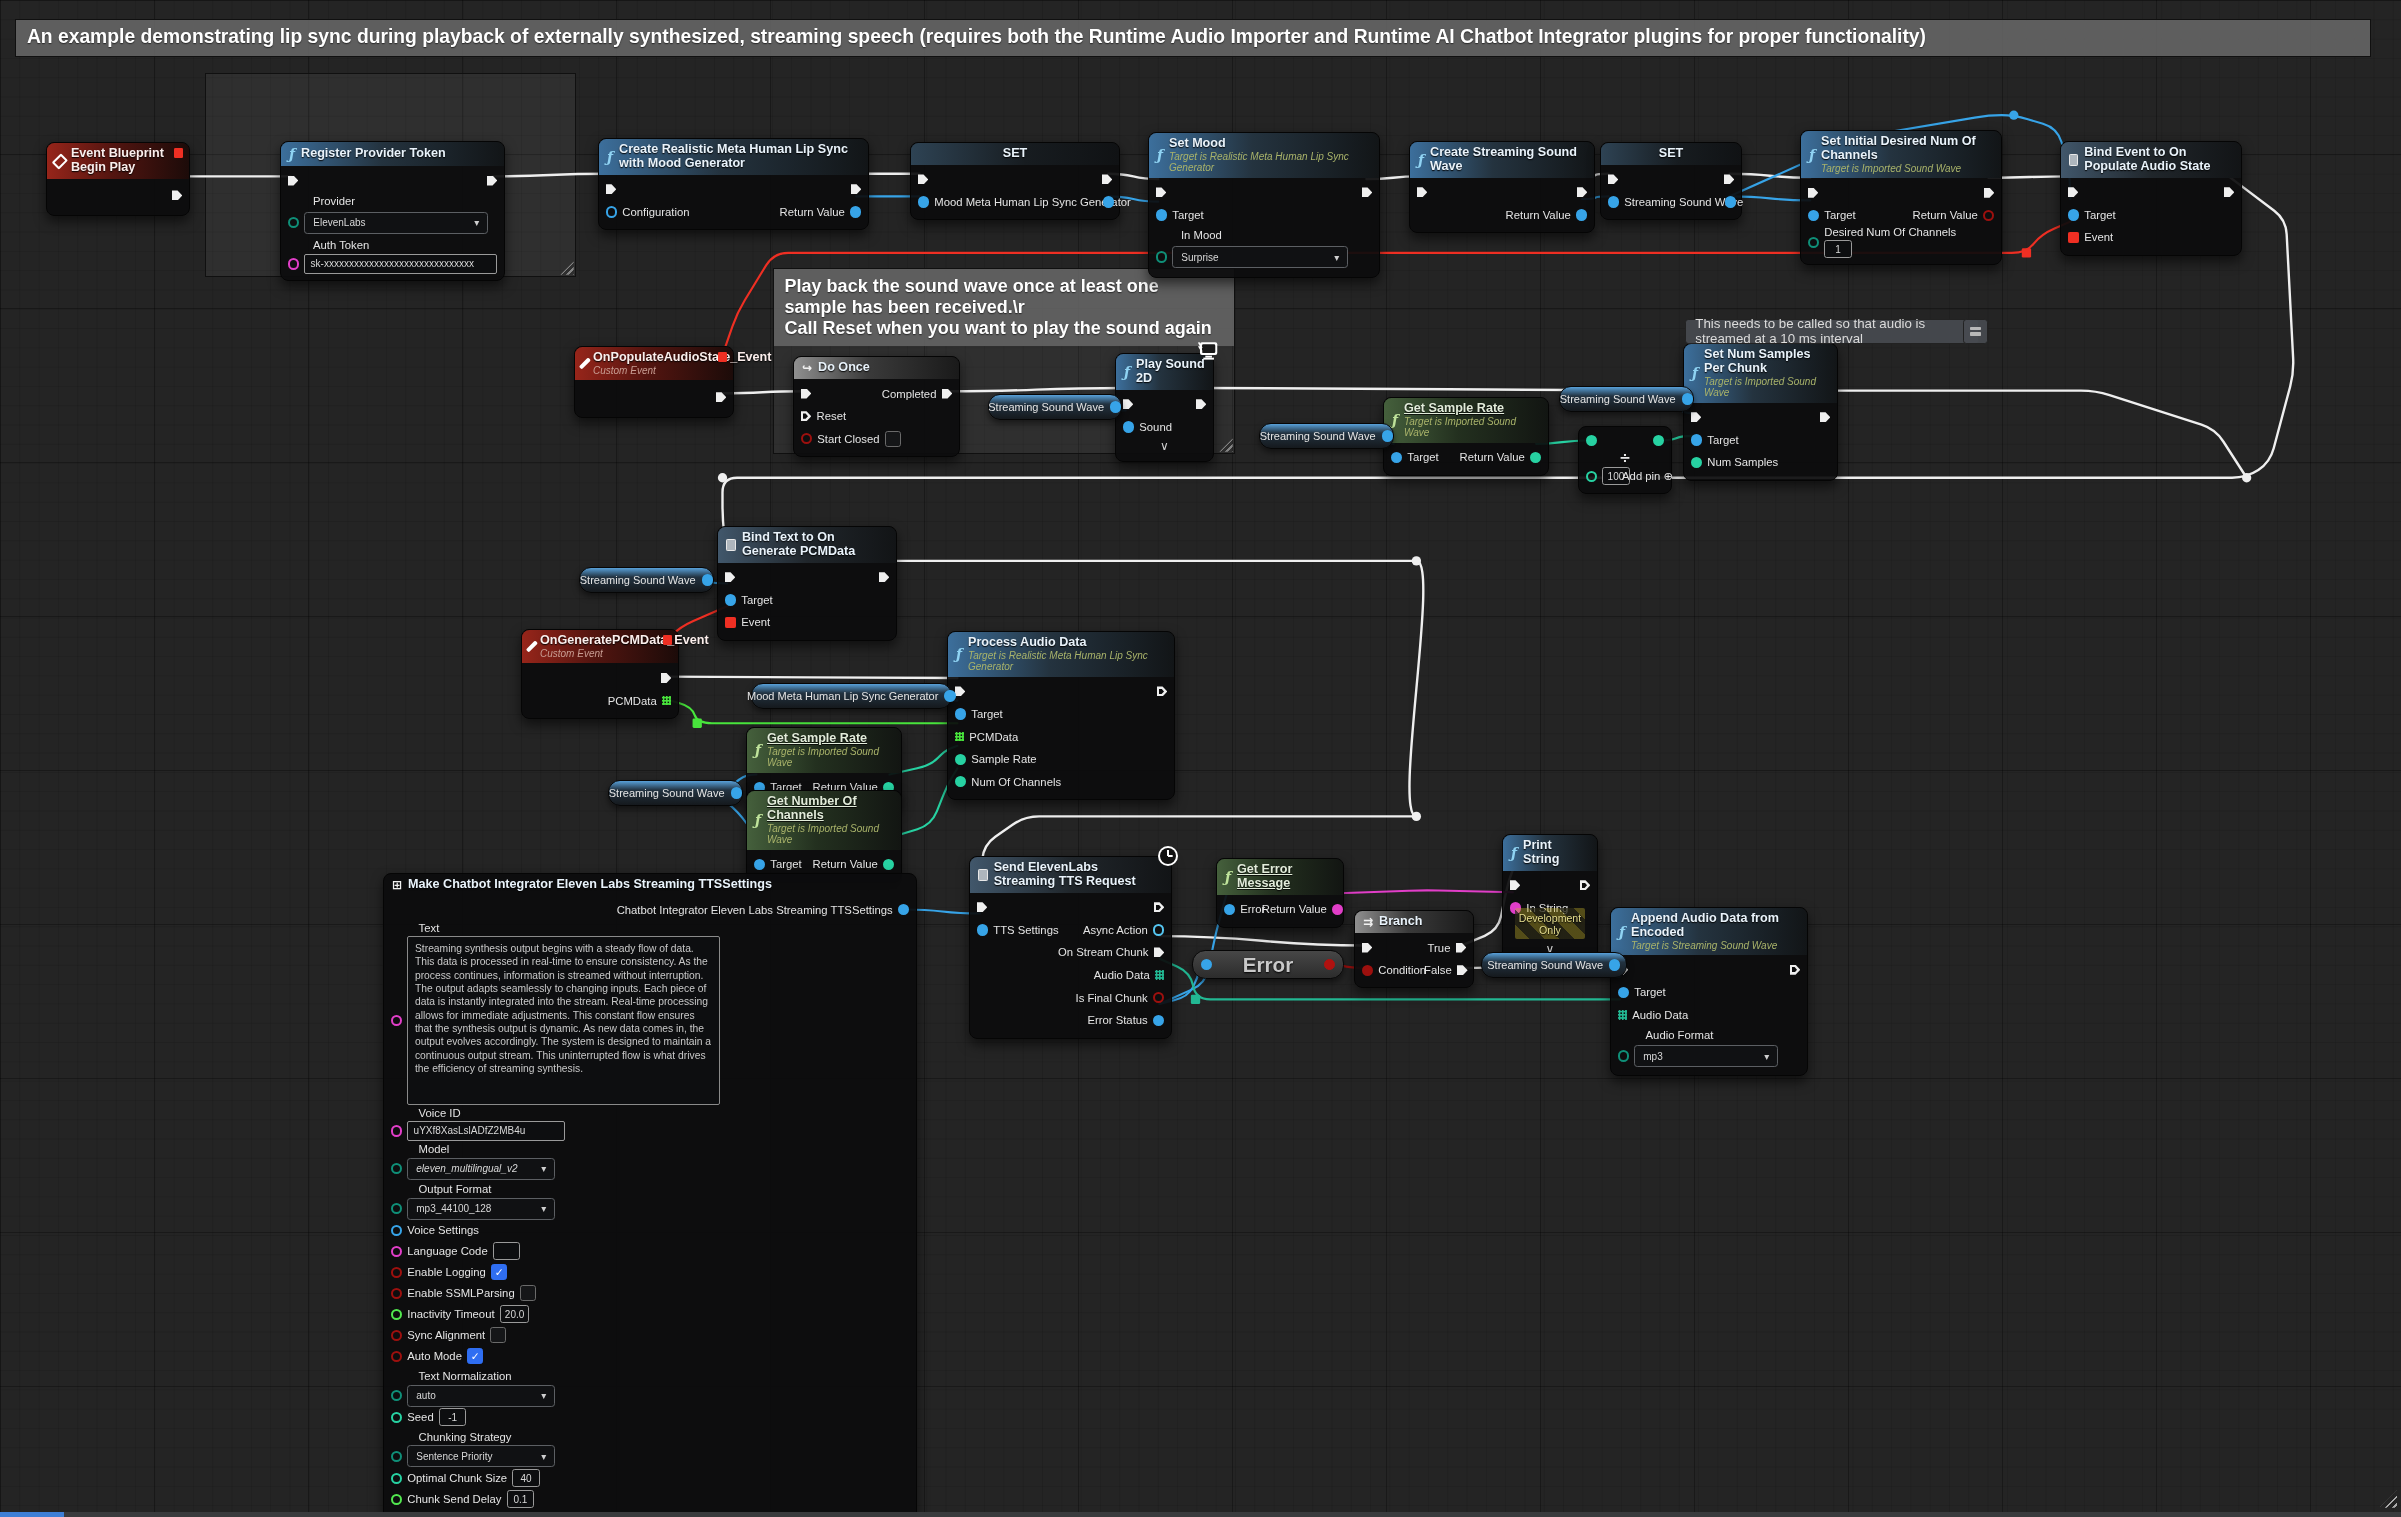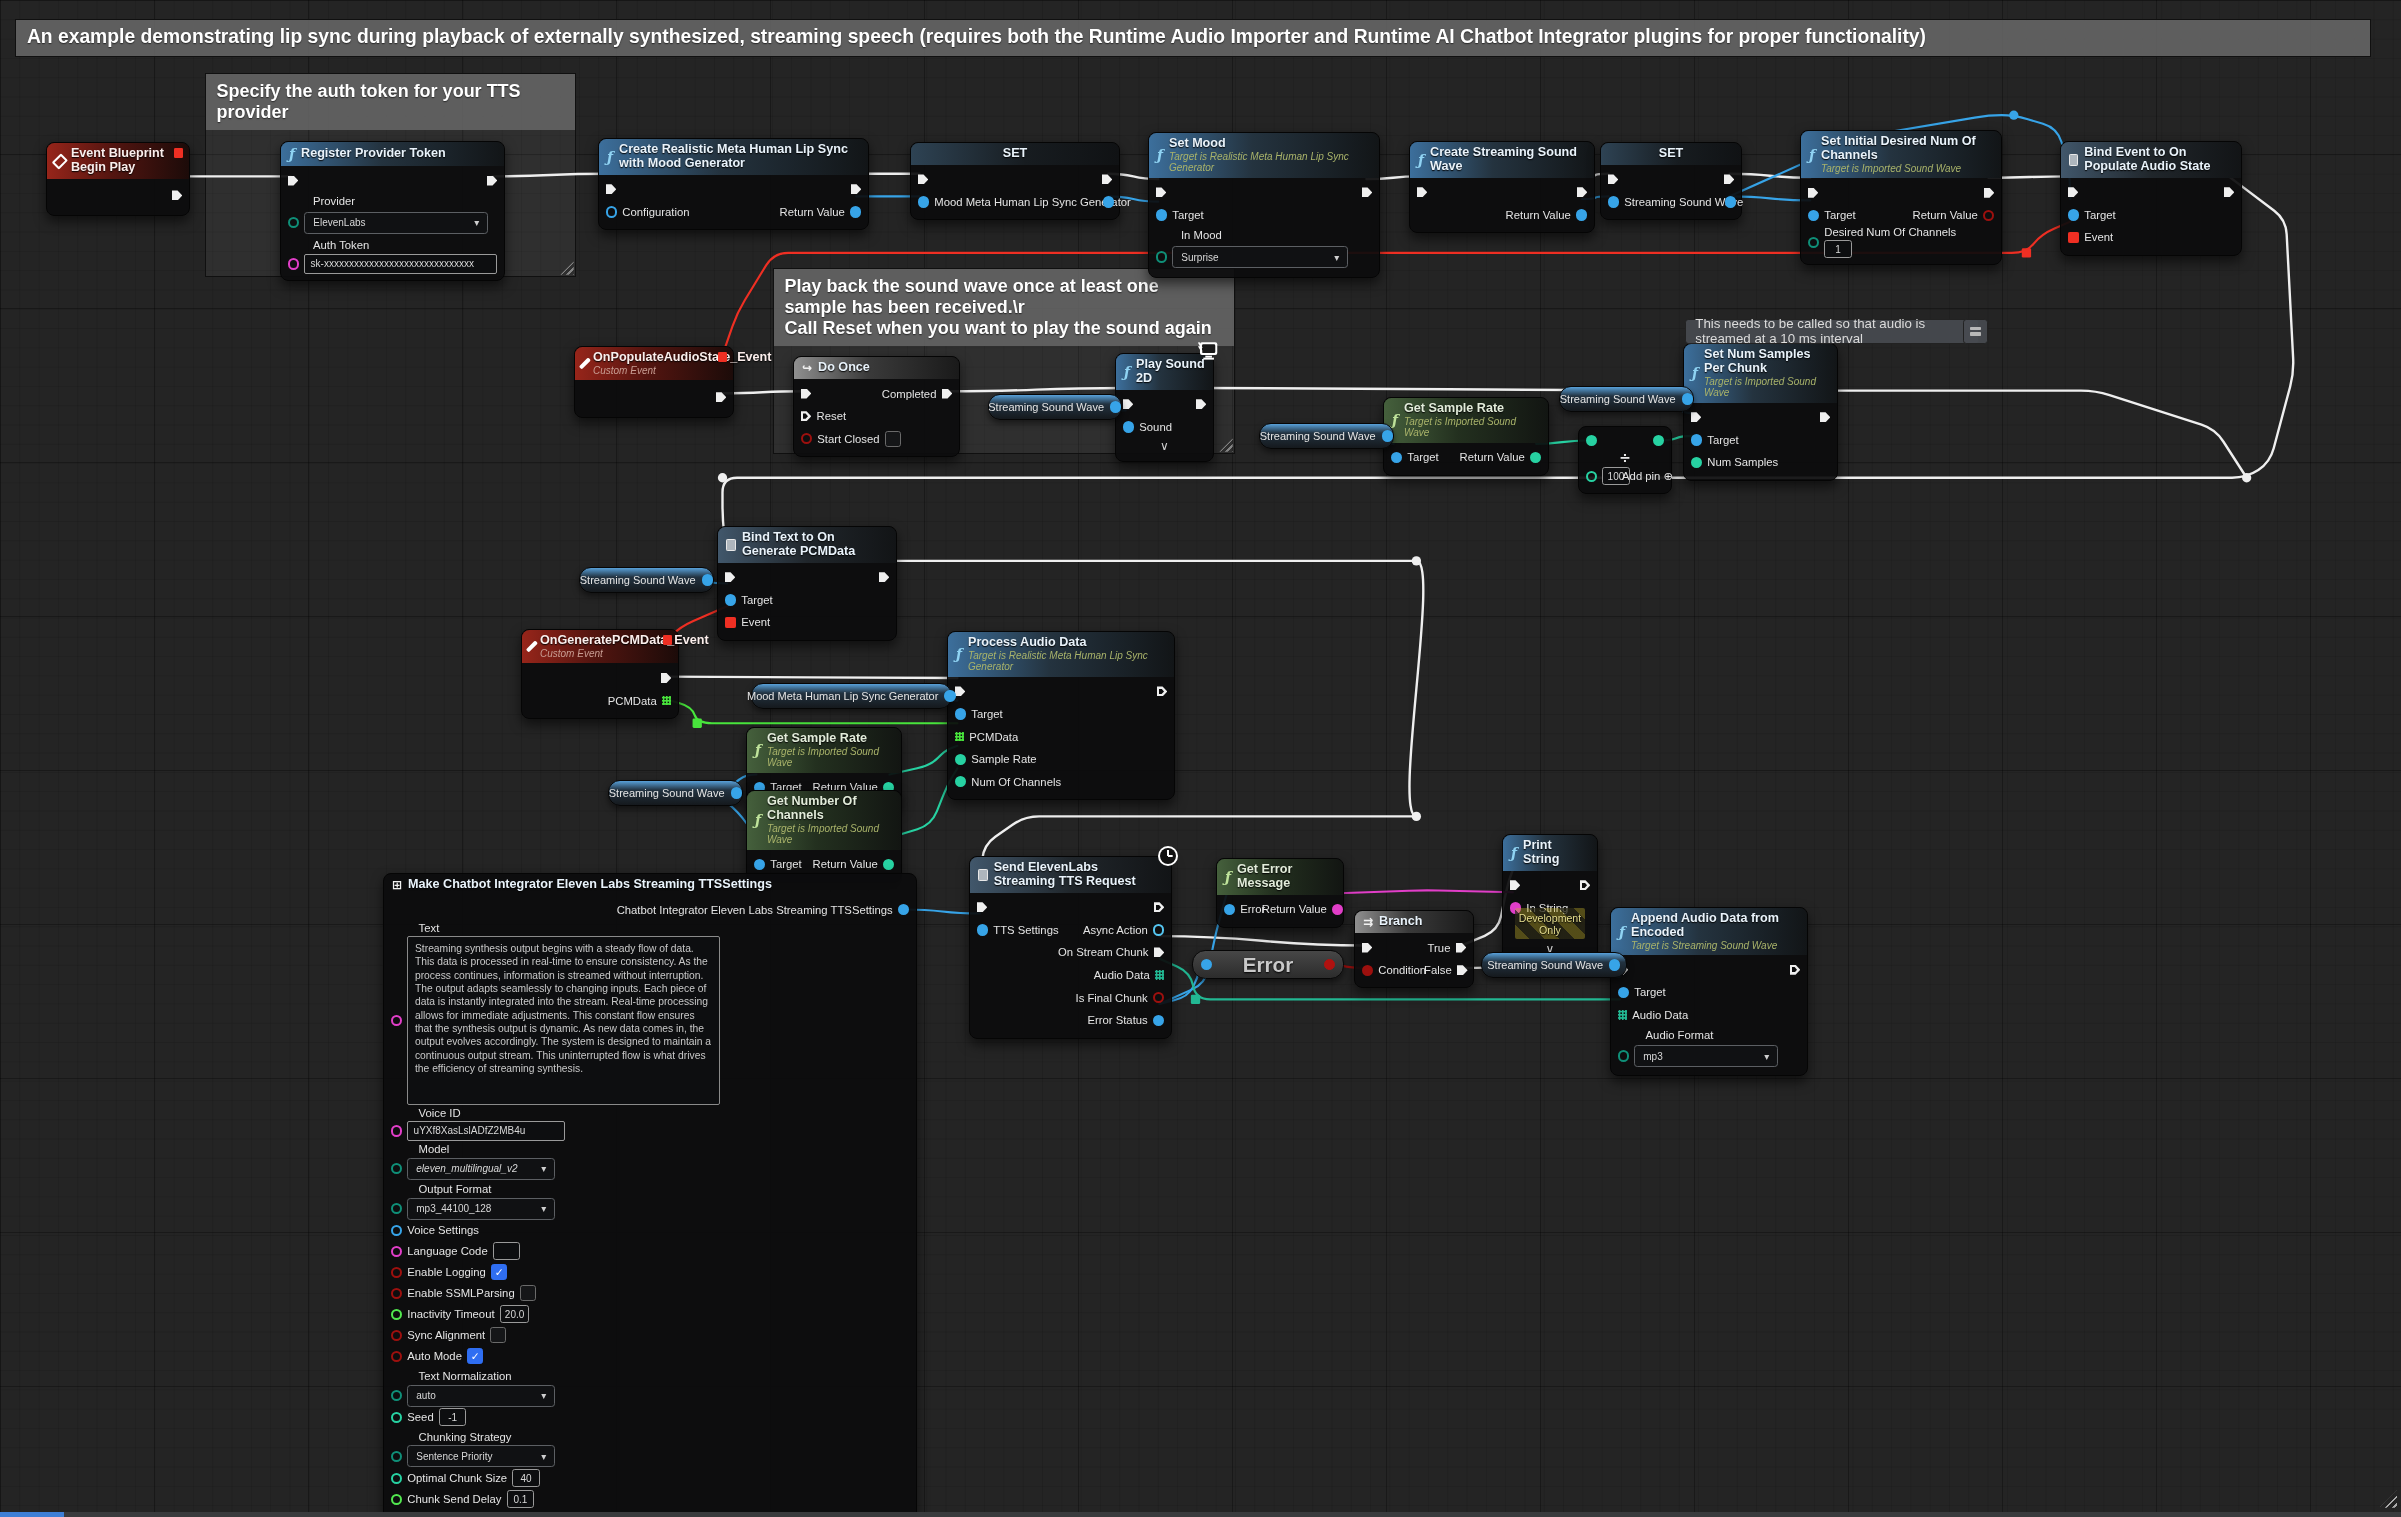--- a/index.html
+++ b/index.html
@@ -26,21 +26,21 @@
   .hd-fn{background:linear-gradient(90deg,#3c6f9c 0%,#24333f 45%,#121517 100%);}
   .hd-pure{background:linear-gradient(90deg,#45603c 0%,#23301f 45%,#121512 100%);}
   .hd-event{background:linear-gradient(90deg,#97251a 0%,#541510 45%,#1c0b09 100%);}
   .hd-set{background:linear-gradient(90deg,#2e4354 0%,#171c20 55%,#101214 100%);justify-content:center;}
   .hd-macro{background:linear-gradient(90deg,#8f8f8f 0%,#3a3a3a 45%,#1a1a1a 100%);}
   .hd-bind{background:linear-gradient(90deg,#41576b 0%,#20262b 50%,#121416 100%);}
   .hd-make{background:linear-gradient(90deg,#1d3a66 0%,#132richard 0,#121c2c 55%,#0d1118 100%);}
   .t1{font-weight:bold;font-size:12.6px;color:#e9f3fb;text-shadow:0 0.7px 1.3px #000;line-height:1.1;}
   .t2{font-style:italic;font-size:10px;color:#a9b36a;line-height:1.15;}
   .hd-event .t1{color:#fbeeec;} .hd-event .t2{color:#c89d93;}
-  .hd-pure .t1{color:#e2ecda;}
+  .hd-pure .t1{color:#e2ecda;text-decoration:underline;}
   .ic-f{font-family:"DejaVu Serif",serif;font-style:italic;font-weight:bold;font-size:14px;color:#8fd3f3;}
   .hd-pure .ic-f{color:#bfe39b;}
   .ic-d{width:8.7px;height:8.7px;border:2.3px solid #fff;transform:rotate(45deg);border-radius:1.3px;}
   .ic-sq{width:11.3px;height:10px;background:#aeb6bd;border:1.3px solid #e8e8e8;border-radius:1.3px;}
   .ic-tx{font-size:12px;color:#f0f0f0;font-weight:bold;}
   .hd-del{position:absolute;right:6px;top:5.3px;width:9.3px;height:9.3px;background:#ef2f23;border-radius:1.3px;}
   .body{padding:3.3px 0 6px 0;position:relative;}
   .row{display:flex;align-items:center;justify-content:space-between;padding:0 6.7px;position:relative;}
   .cl,.cr{display:flex;align-items:center;gap:5.3px;min-width:0;}
   .plabel{font-size:11.3px;color:#e4e4e4;white-space:nowrap;}
@@ -89,21 +89,20 @@
 </style>
 </head>
 <body>
 
 <div id="canvas">
   <div class="comment banner" id="banner" style="left:15.3px;top:18.6px;width:2354px;">
     <div class="c-title">An example demonstrating lip sync during playback of externally synthesized, streaming speech (requires both the Runtime Audio Importer and Runtime AI Chatbot Integrator plugins for proper functionality)</div>
   </div>
   <div id="comments">
       <div class="comment" style="left: 205px; top: 73px; width: 369px; height: 202px;">
-        <div class="c-title">Specify the auth token for your TTS provider</div>
         <span class="grip"></span>
       </div>
       <div class="comment" style="left: 773px; top: 268px; width: 460px; height: 184px;">
         <div class="c-title">Play back the sound wave once at least one sample has been received.\r
 Call Reset when you want to play the sound again</div>
         <span class="grip"></span>
       </div>
     </div>
   <svg id="wires" viewBox="0 0 3609 2280">
       <path d="M267 265 C360.5 265, 343.5 265, 437 265" fill="none" stroke="#efefef" stroke-width="3.6" stroke-linecap="round"></path>

